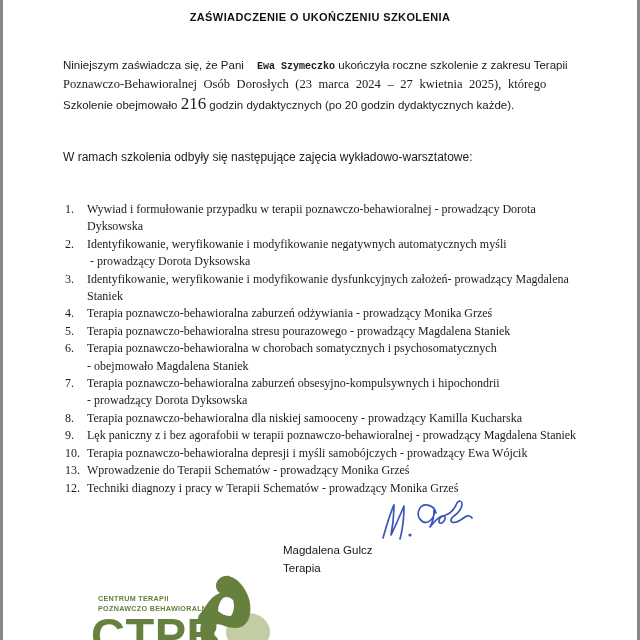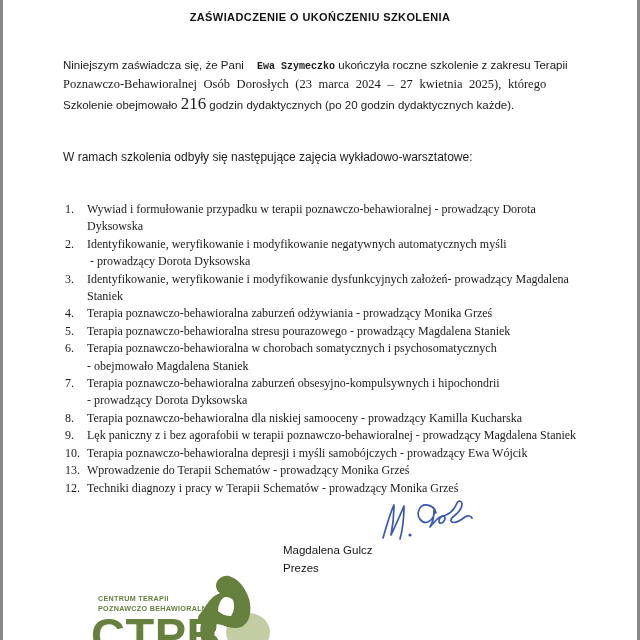--- a/index.html
+++ b/index.html
@@ -151,21 +151,21 @@
   </div>
 
   <svg class="sig-script" viewBox="0 0 100 50" role="img" aria-label="M. Gulcz">
     <path d="M7 40 C11 26 15 13 18 7 C18 16 17 27 15 37 C20 27 25 15 28 8 C28 17 27 30 24 41" fill="none" stroke-width="1.7" stroke-linecap="round" stroke-linejoin="round" stroke="#3a57b8"></path>
     <circle cx="34" cy="37" r="1.6" fill="#3a57b8"></circle>
     <path d="M60 15 C58 6 46 4 43 12 C40 19 46 26 52 24 C57 22 59 16 58 12 C58 18 57 24 54 29 C58 24 63 19 66 18 C69 17 70 20 68 23 C66 26 63 26 63 23 C63 20 66 18 70 17 C75 15 79 10 81 5 C83 2 86 3 86 6 C86 10 82 15 78 18 C75 20 74 23 76 24 C79 26 85 22 89 19 C92 17 95 18 96 20" fill="none" stroke-width="1.7" stroke-linecap="round" stroke-linejoin="round" stroke="#3a57b8"></path>
   </svg>
 
   <div class="sig-block">
     <div>Magdalena Gulcz</div>
-    <div>Prezes</div>
+    <div>Terapia</div>
   </div>
 
   <svg class="org-logo" viewBox="0 0 200 100" role="img" aria-label="CTPB logo">
     <text x="10" y="26" class="logo-small-text" fill="#66803d">CENTRUM TERAPII</text>
     <text x="10" y="35.5" class="logo-small-text" fill="#66803d">POZNAWCZO BEHAWIORALNEJ</text>
     <text x="3" y="76" class="logo-acronym" fill="#66803d">CTPB</text>
     <ellipse cx="160" cy="57" rx="22" ry="19" fill="#c2cda4"></ellipse>
     <path fill-rule="evenodd" d="M141 1 C134 0 128 5 128 11 C128 14 130 17 132 18 L128 20 C123 23 119 28 116 34 L111 40 C109 44 110 47 113 49 C112 53 112 60 114 67 L127 67 C126 59 126 53 129 49 L134 50 C138 52 143 53 148 53 C154 53 159 49 161 43 C163 36 163 28 160 21 C157 13 151 4 141 1 Z
              M135 23 C132 26 130 31 130 36 C133 39 138 41 143 41 C146 37 147 30 145 25 C142 22 138 21 135 23 Z" fill="#66803d"></path>
   </svg>

